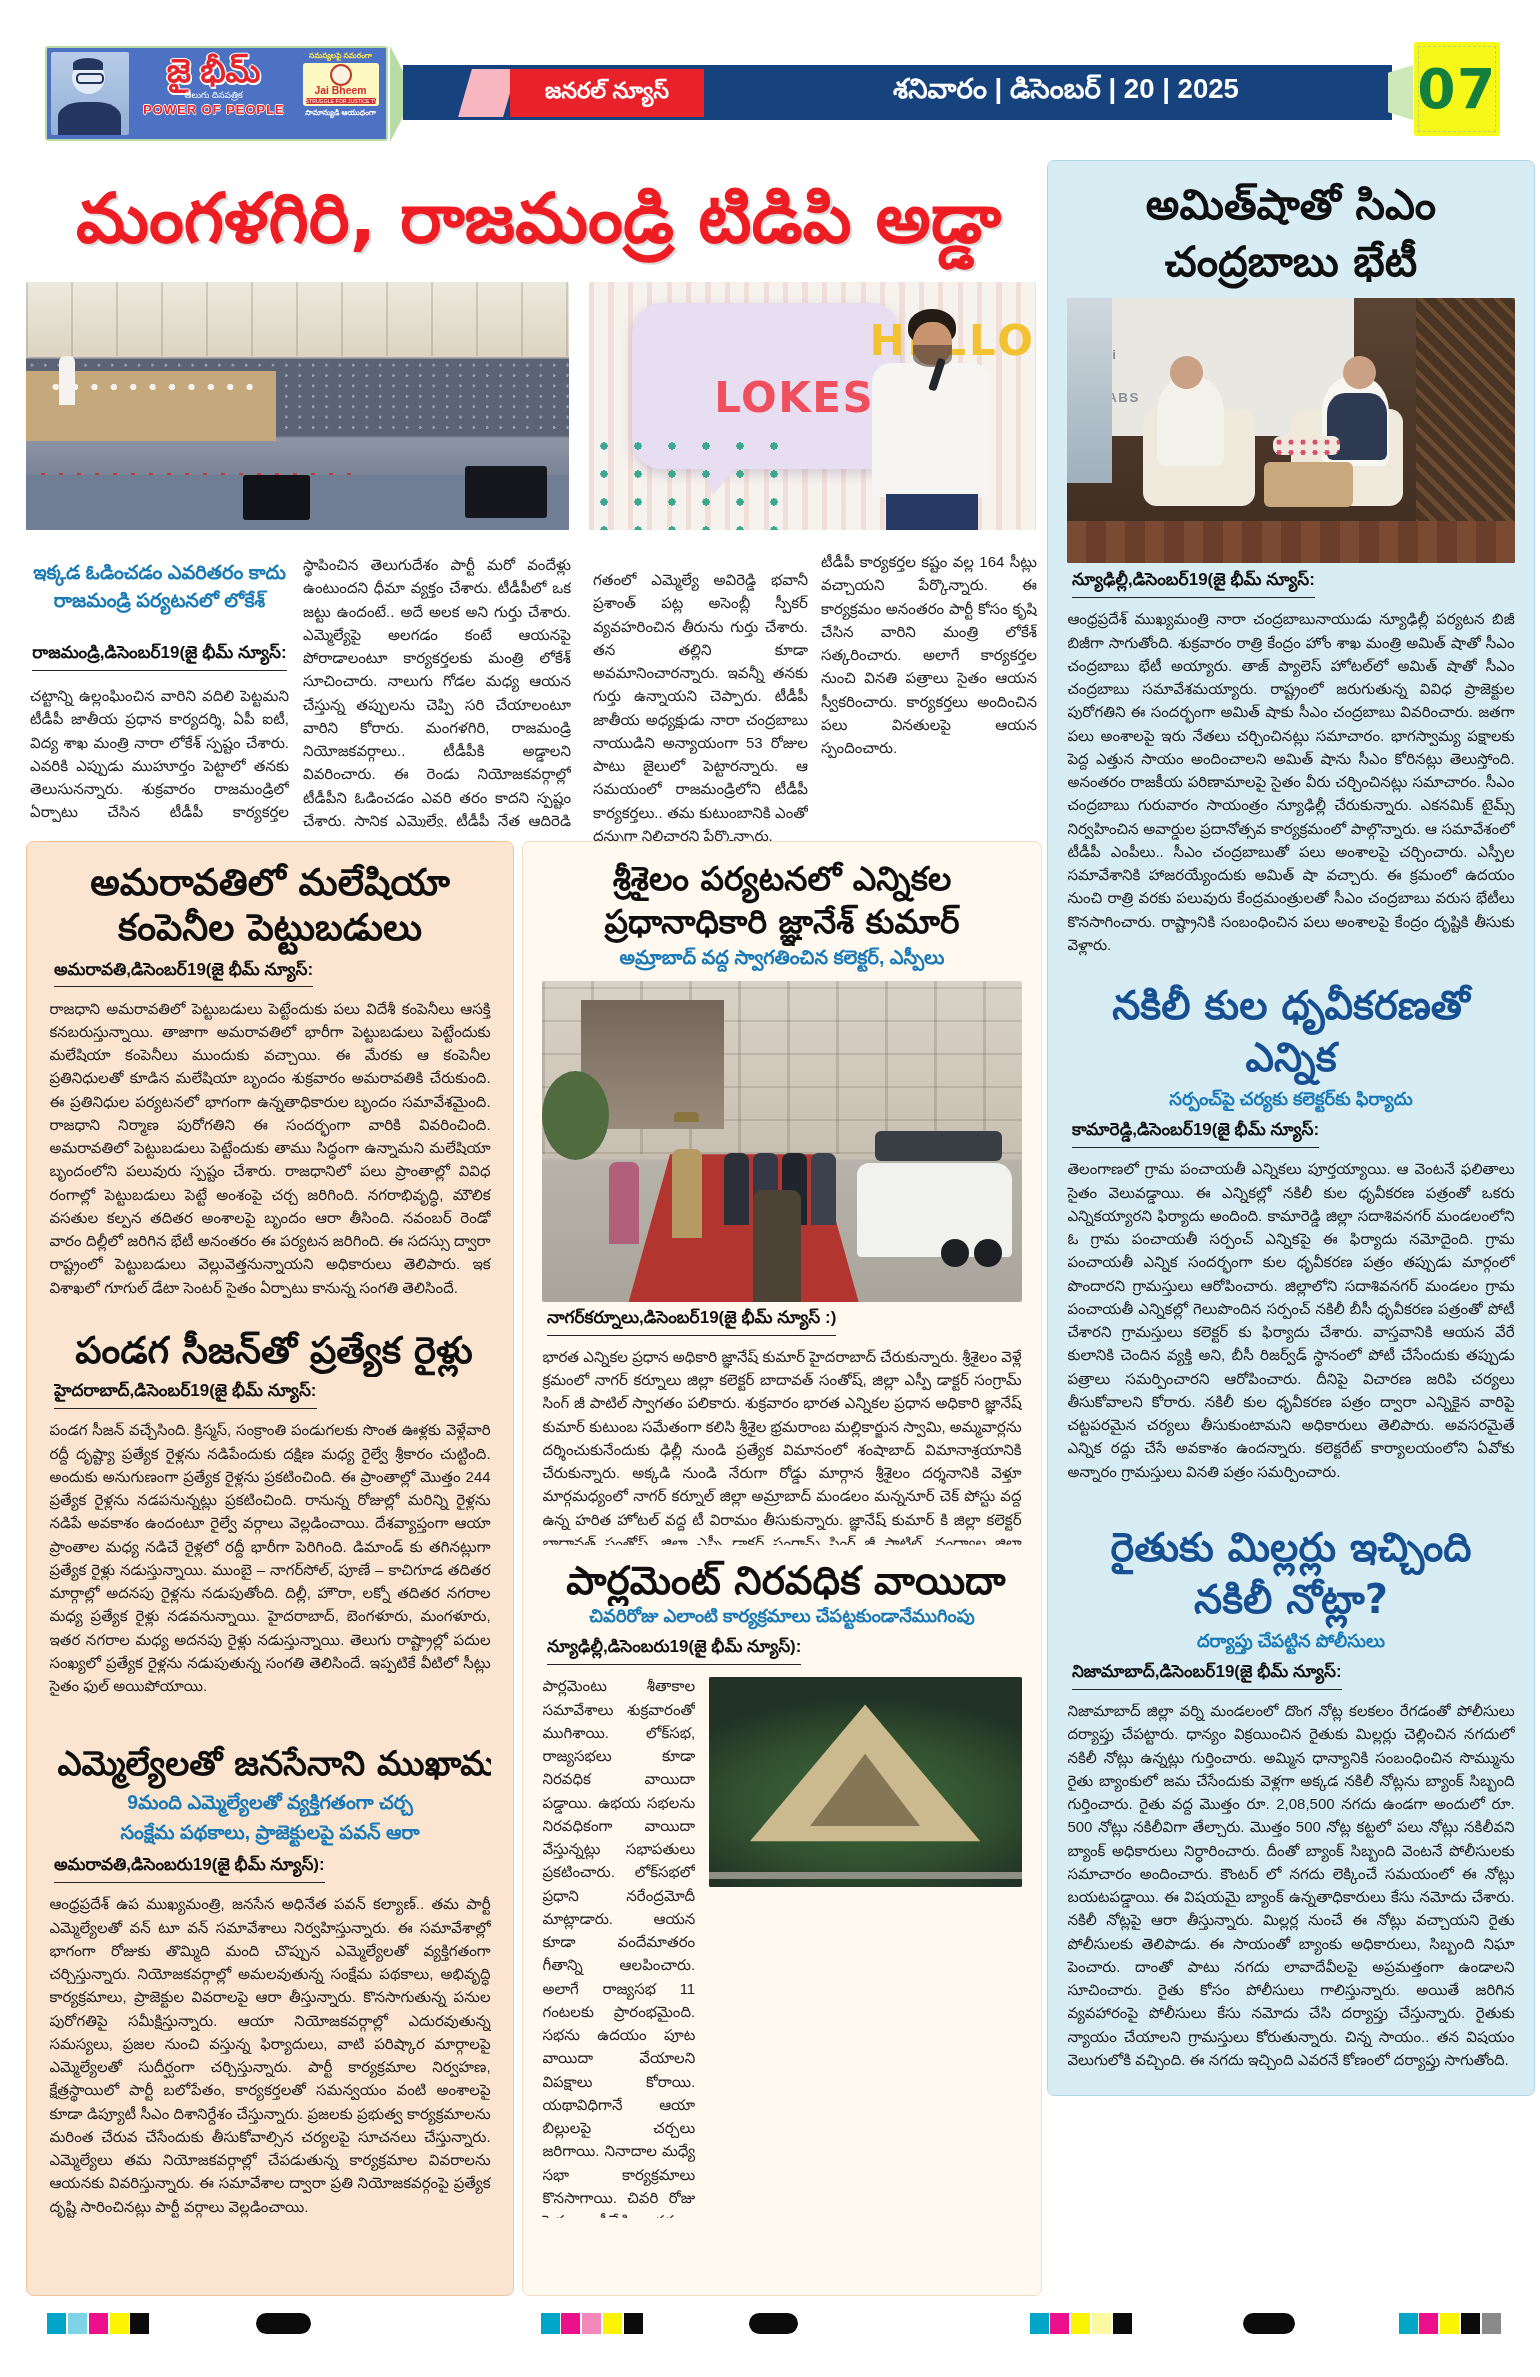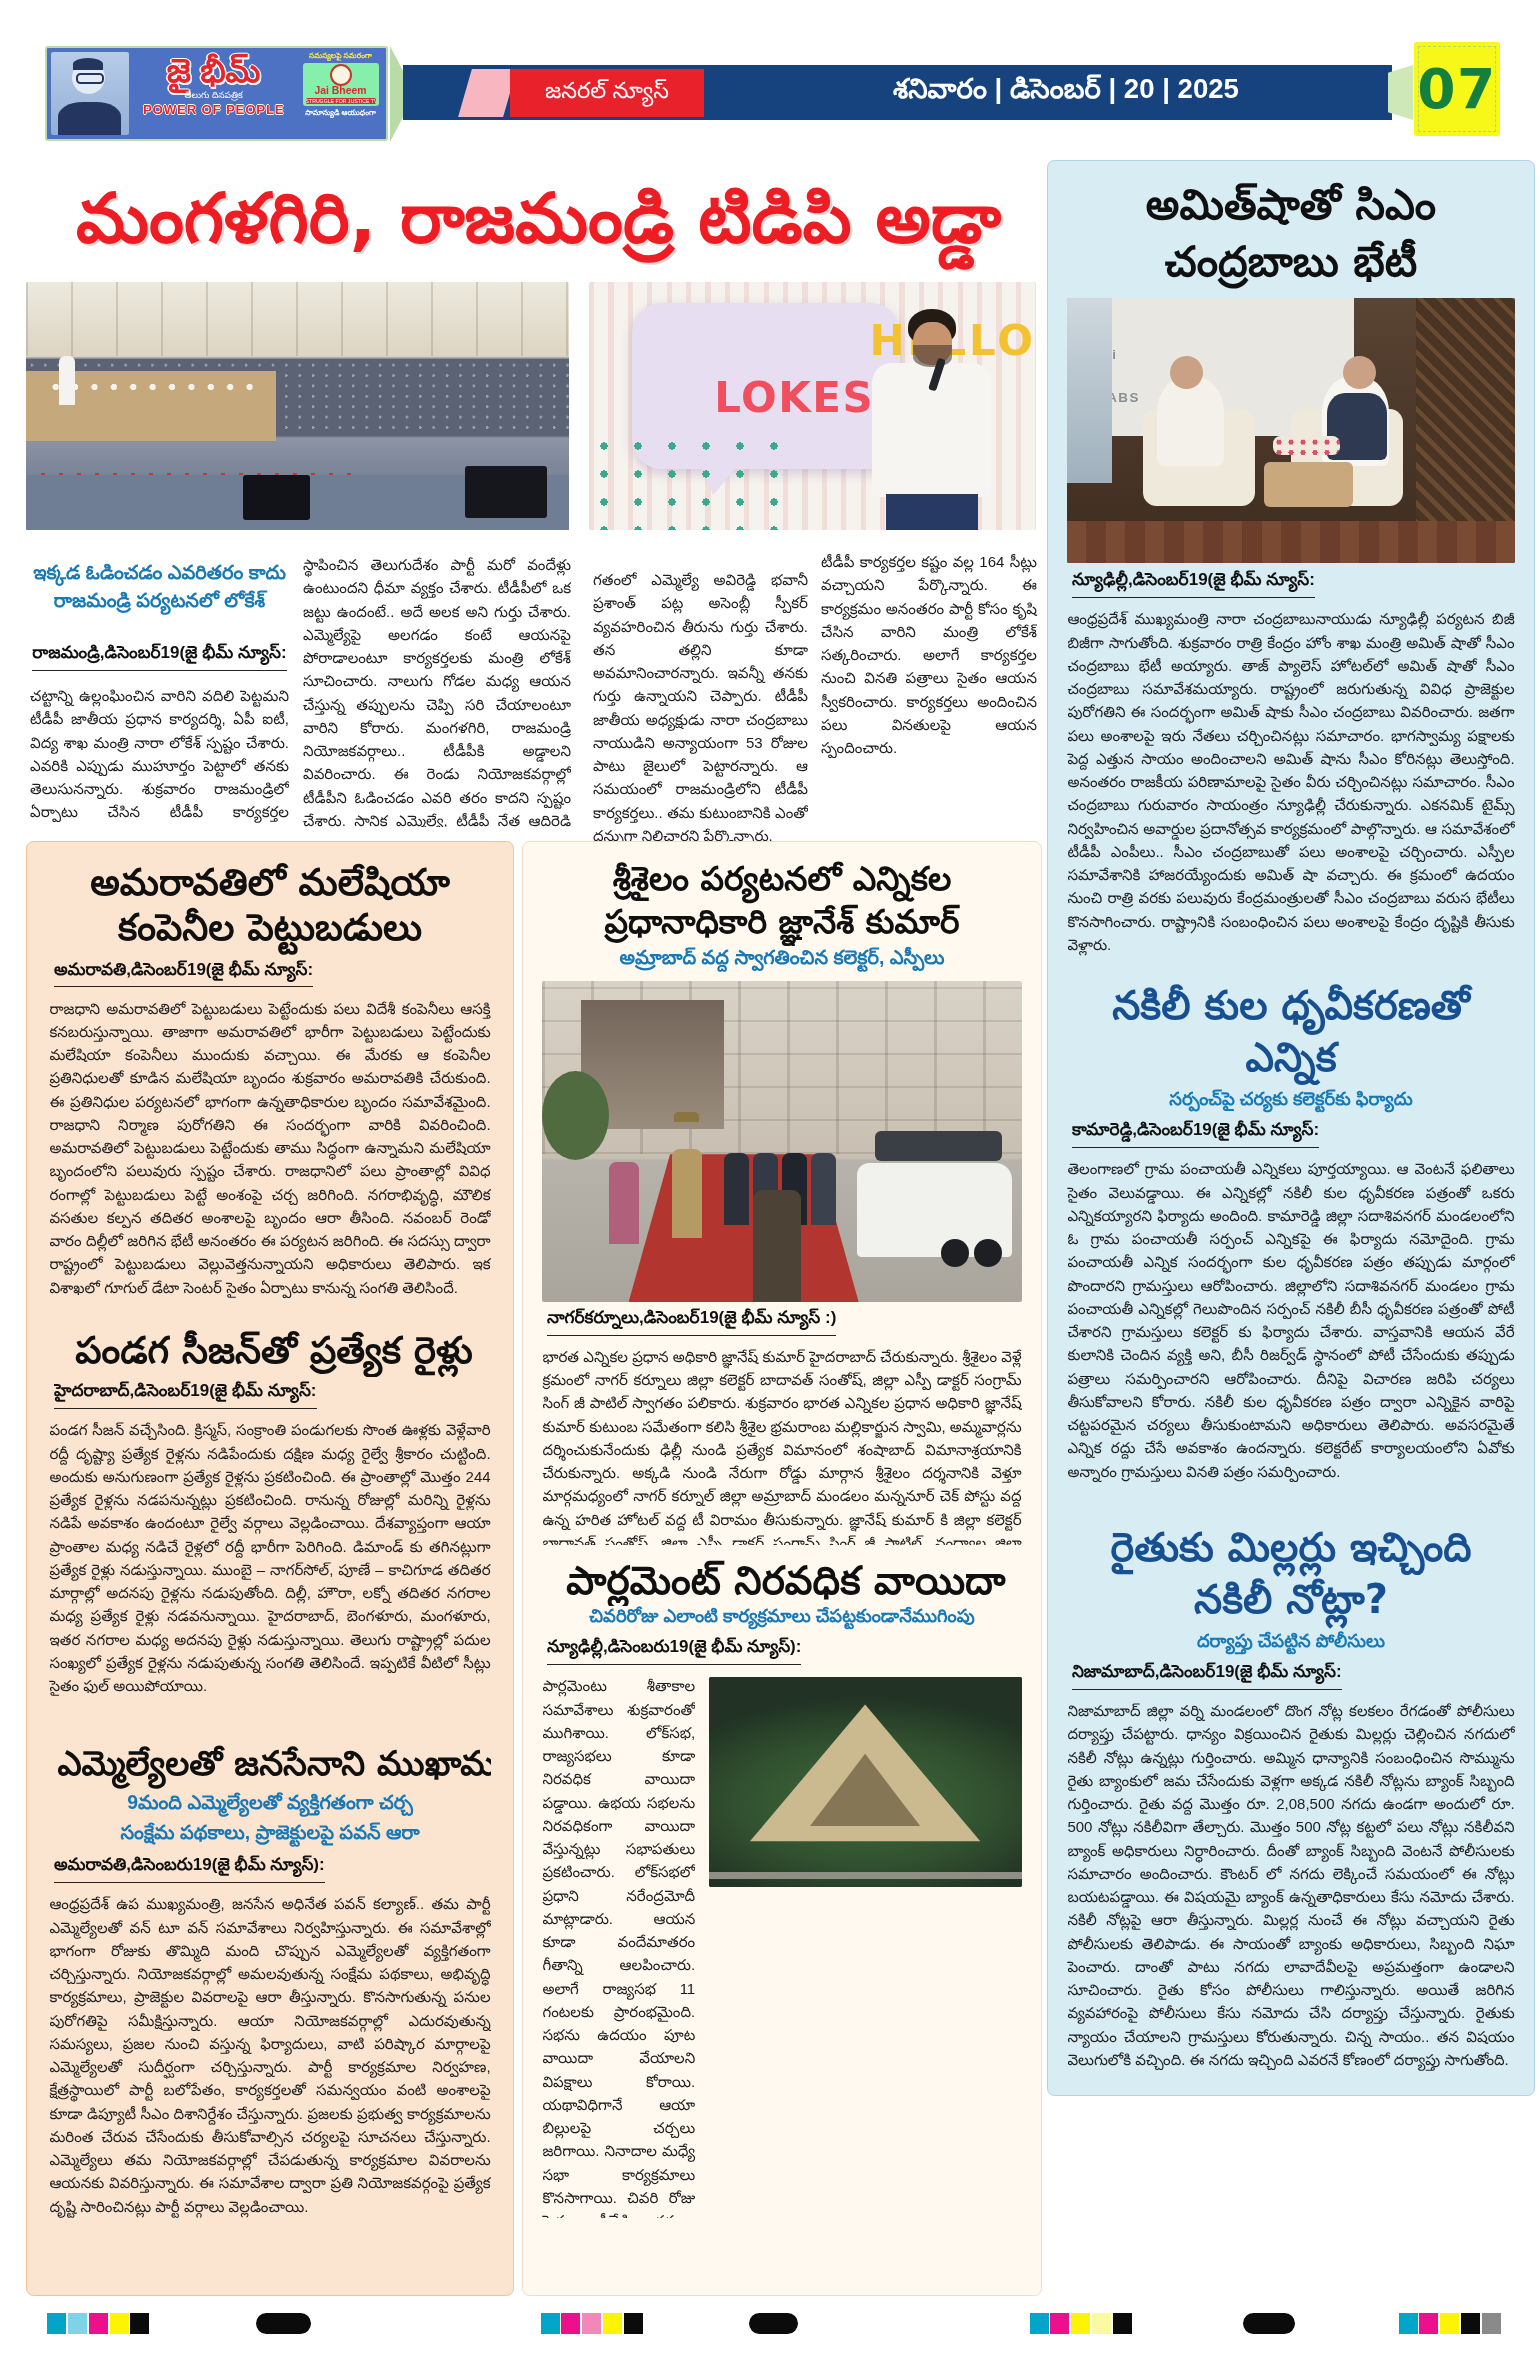--- a/index.html
+++ b/index.html
@@ -15,32 +15,32 @@
   .mh-glass{position:absolute;left:25px;top:21px;width:24px;height:7.5px;border:2.2px solid #24355f;border-radius:4.5px;background:transparent;}
   .mh-suit{position:absolute;left:7.5px;bottom:-3px;width:63px;height:36px;background:#24355f;border-radius:40% 40% 0 0;}
   .mh-center{flex:1;text-align:center;padding-top:6px;overflow:hidden;}
   .mh-title{font-size:33px;font-weight:bold;color:#e5262d;line-height:1.0;
             text-shadow:-1.5px 0 #fff,1.5px 0 #fff,0 -1.5px #fff,0 1.5px #fff,1.5px 1.5px #fff;}
   .mh-sub{font-size:9px;color:#ffffff;margin-top:3px;}
   .mh-power{font-size:13.4px;font-weight:bold;color:#e5262d;letter-spacing:0.7px;
             text-shadow:-0.7px 0 #fff,0.7px 0 #fff,0 -0.7px #fff,0 0.7px #fff;}
   .mh-right{width:91px;text-align:center;font-size:7.5px;padding:3px 1.5px;box-sizing:border-box;overflow:hidden;}
   .mh-slogan-top{color:#ffe84d;font-weight:bold;height:10.4px;overflow:hidden;}
-  .mh-logobox{background:#86efac;border-radius:3px;margin:1.5px 6px;padding:1.5px 0;}
+  .mh-logobox{background:#fef9c3;border-radius:3px;margin:1.5px 6px;padding:1.5px 0;}
   .mh-logocircle{width:18px;height:18px;margin:0 auto;border:2.2px solid #c0392b;border-radius:50%;background:#fdf3e3;}
   .mh-logotext{color:#d32f2f;font-weight:bold;font-size:10.4px;line-height:1.05;}
   .mh-logotv{background:#d32f2f;color:#ffffff;font-size:5.2px;margin:0.7px 3px;border-radius:1.5px;overflow:hidden;white-space:nowrap;}
   .mh-slogan-bottom{color:#ffffff;font-weight:bold;margin-top:2.2px;height:10.4px;overflow:hidden;}
   .mh-arrow{position:absolute;left:390px;top:46px;width:0;height:0;
             border-top:48px solid transparent;border-bottom:48px solid transparent;border-left:25px solid #b9dba5;}
   .topbar{position:absolute;left:403px;top:65px;width:989px;height:55px;background:#16437e;}
   .pink-flag{position:absolute;left:465px;top:69px;width:45px;height:48px;background:#f8b6c0;transform:skewX(-16deg);}
   .section-box{position:absolute;left:510px;top:69px;width:194px;height:48px;background:#e8212b;
                display:flex;align-items:center;justify-content:center;}
-  .section-label{color:#ffffff;font-weight:normal;font-size:22.4px;white-space:nowrap;overflow:hidden;}
+  .section-label{color:#ffffff;font-weight:bold;font-size:22.4px;white-space:nowrap;overflow:hidden;}
   .date-text{position:absolute;left:805px;top:73px;width:522px;text-align:center;color:#ffffff;
              font-weight:bold;font-size:27.6px;white-space:nowrap;overflow:hidden;}
   .green-trap{position:absolute;left:1388px;top:65px;width:25px;height:55px;background:#cfe8b8;
               clip-path:polygon(0 14%,100% 0,100% 100%,0 86%);}
   .page-num-box{position:absolute;left:1414px;top:42px;width:86px;height:94px;background:#f7f718;border-radius:3px;
                 display:flex;align-items:center;justify-content:center;outline:1.5px dashed #b2d86e;outline-offset:-5.2px;}
   .page-num{font-family:"DejaVu Sans","Liberation Sans",sans-serif;font-size:55px;font-weight:bold;color:#15803d;letter-spacing:1.5px;}
 
   
   .lead-headline{position:absolute;left:37px;top:160px;width:1003px;height:116px;text-align:center;

